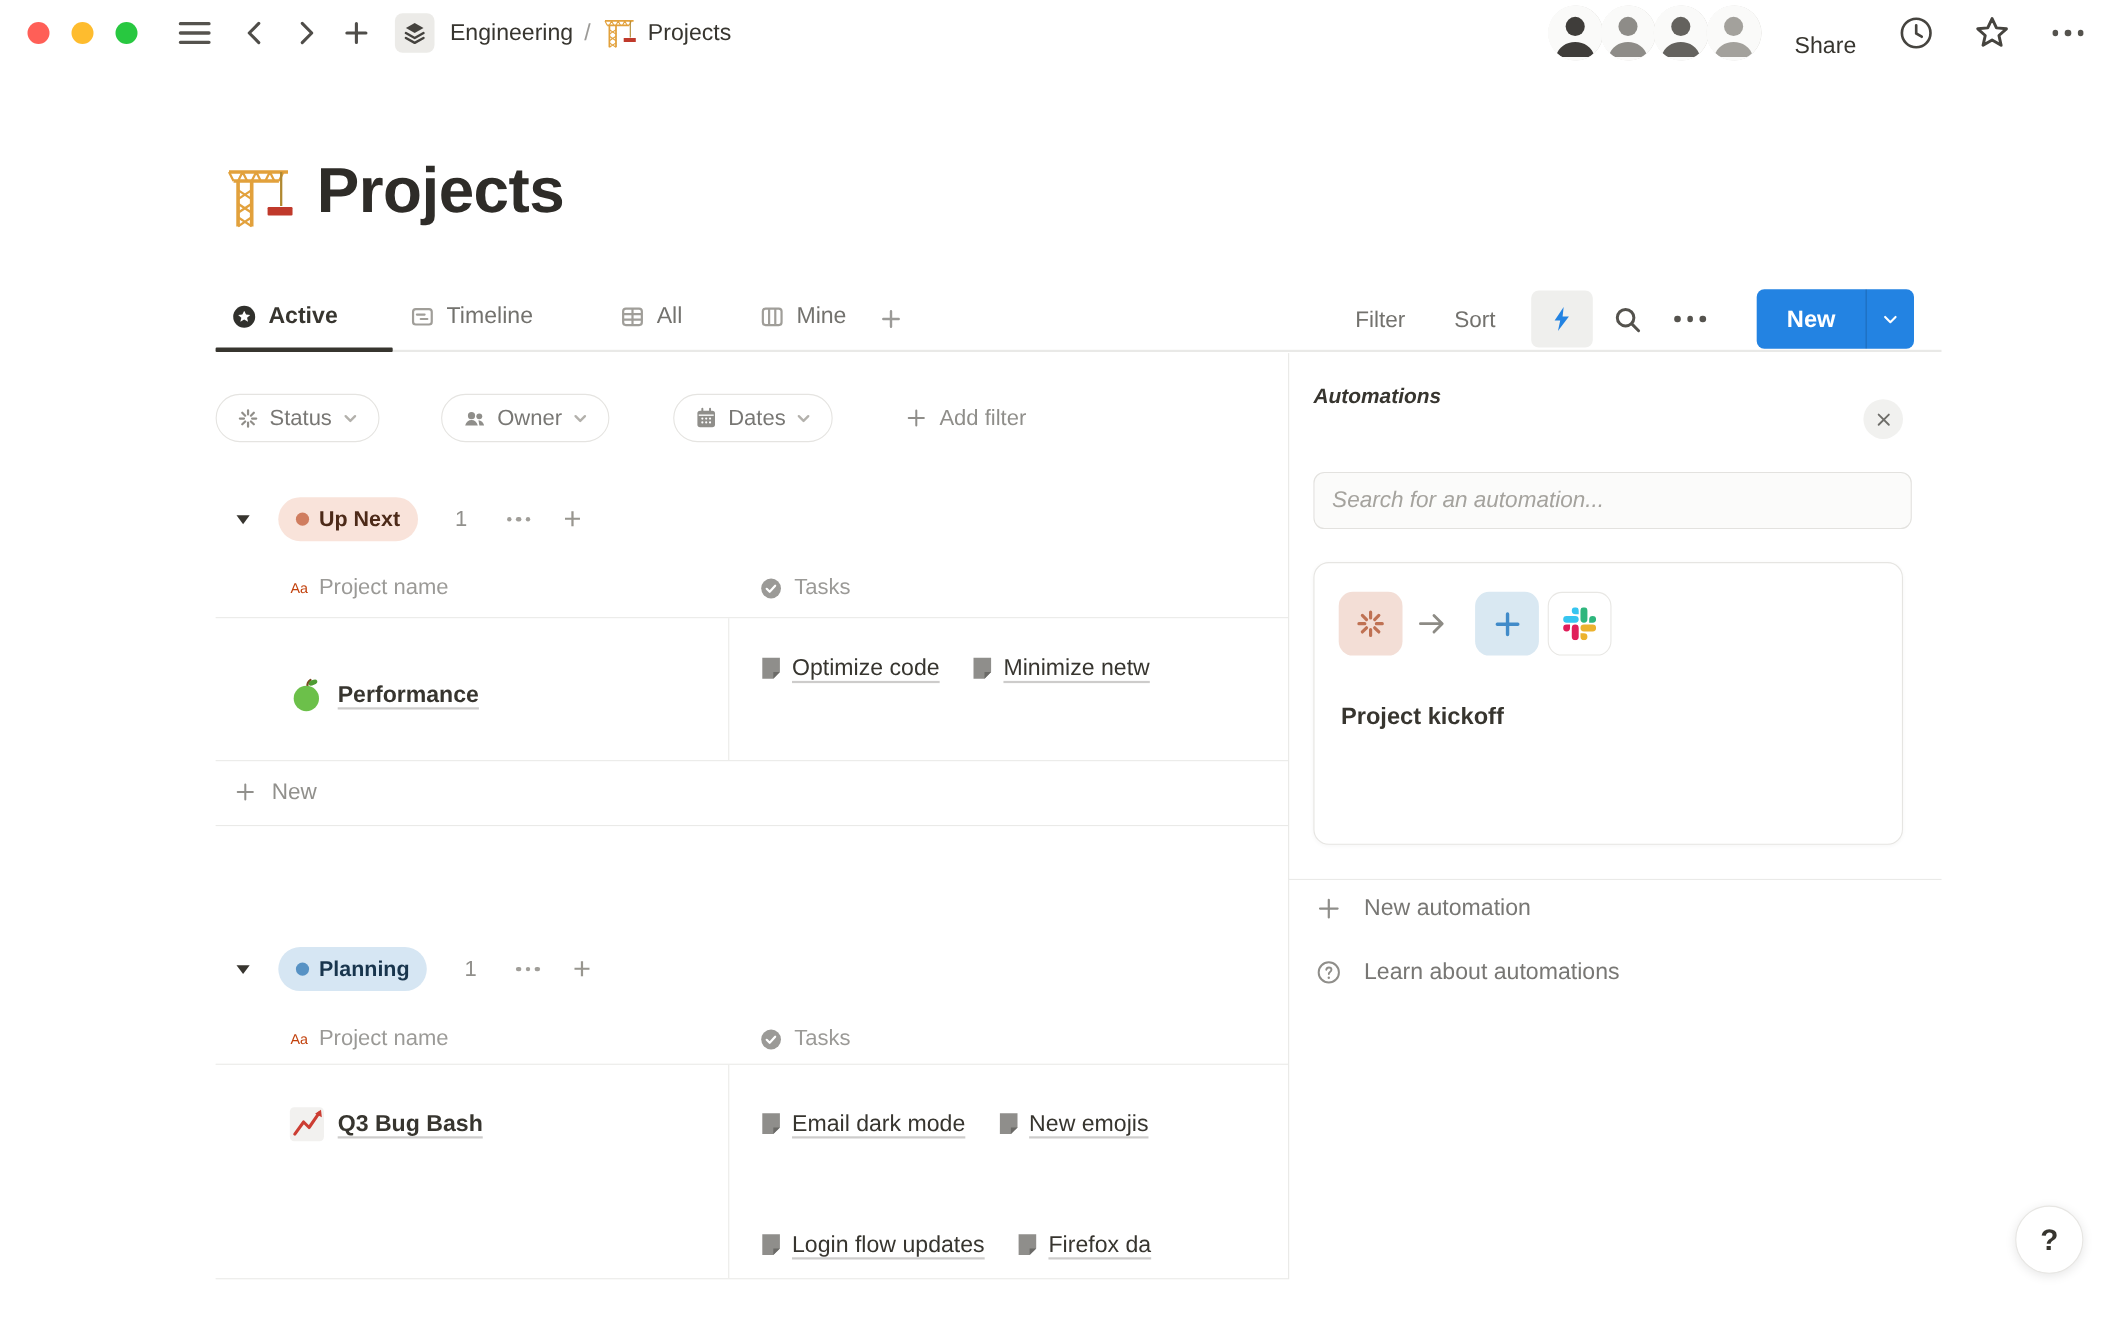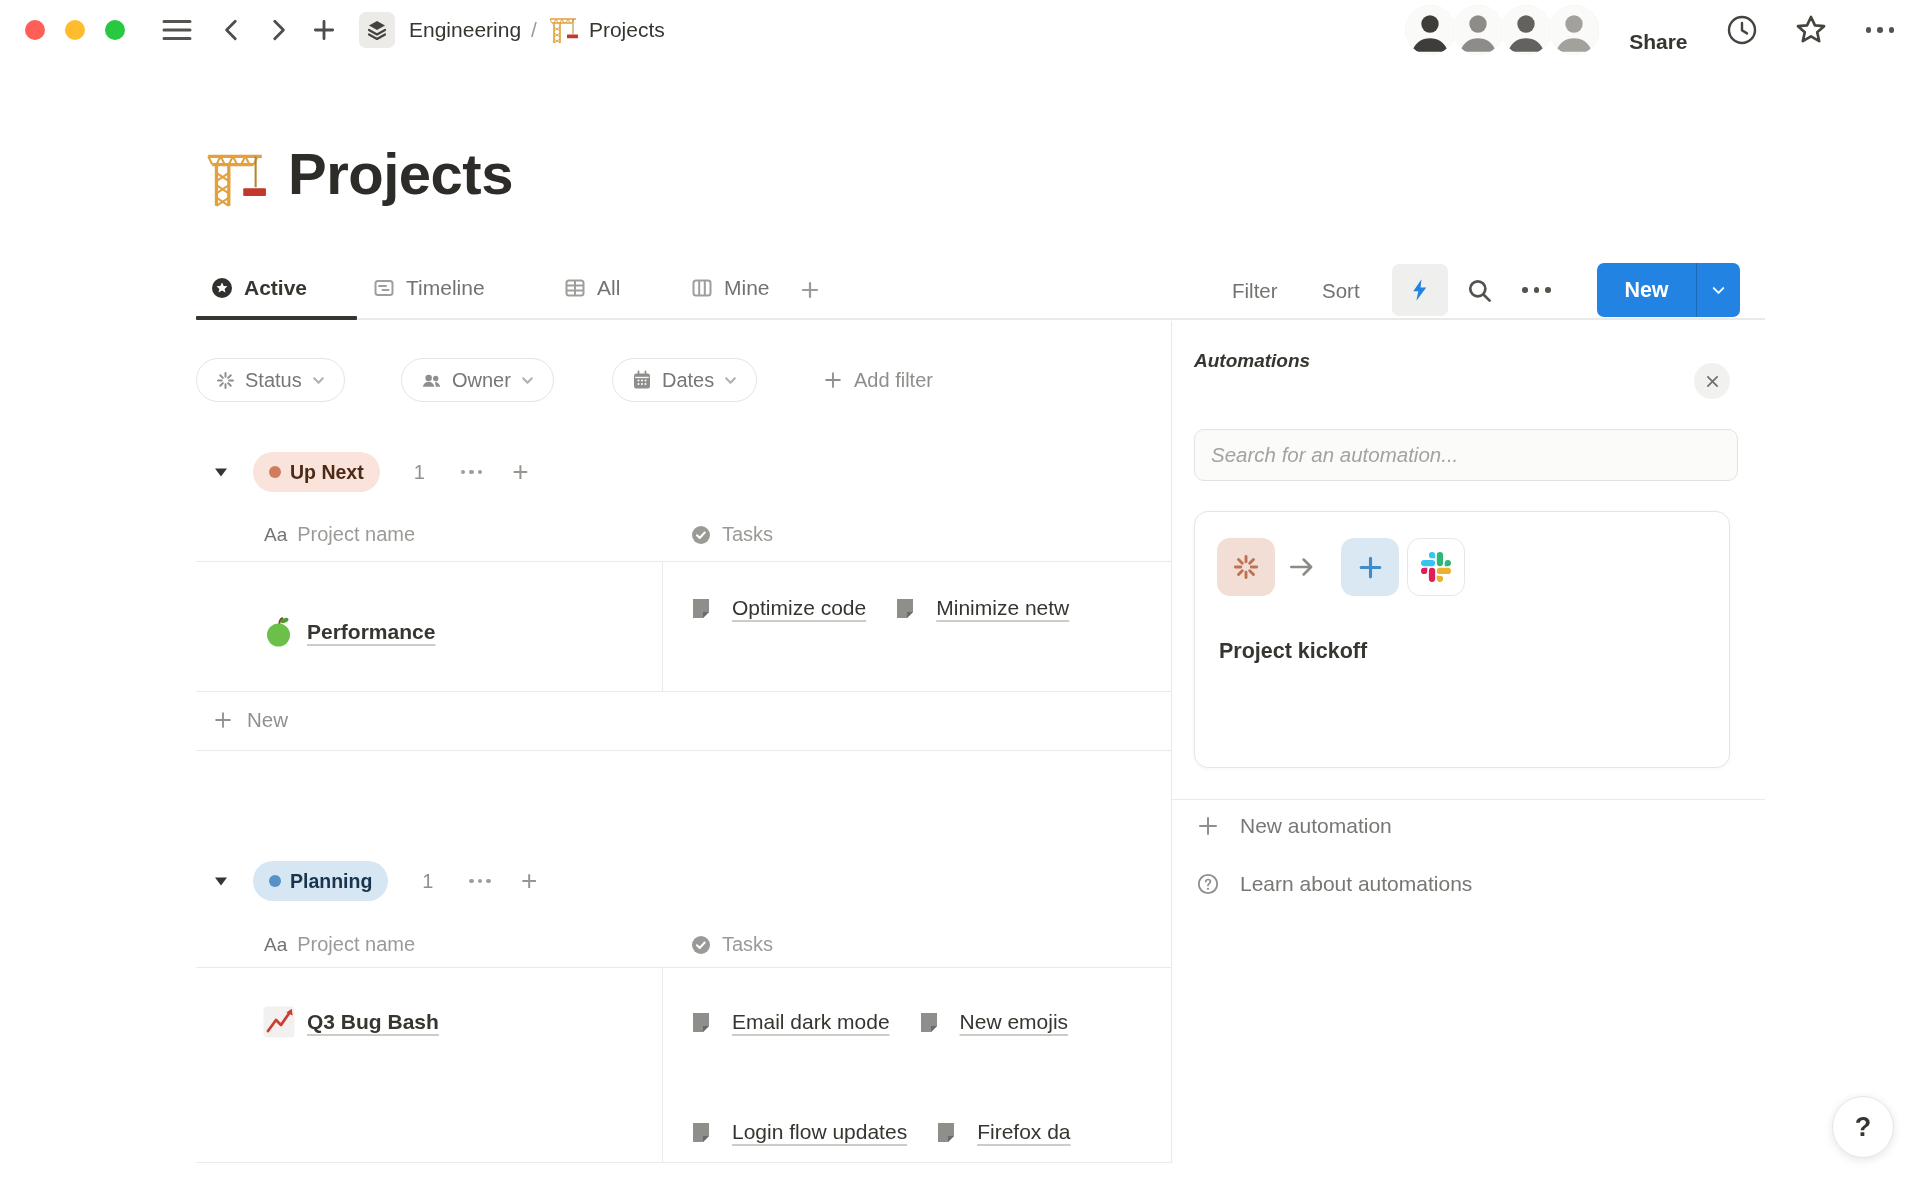--- a/index.html
+++ b/index.html
@@ -13,21 +13,21 @@
     display:flex; align-items:center; }
   .light { width:20px; height:20px; border-radius:50%; }
   .icon-btn { display:flex; align-items:center; justify-content:center; }
   .team-icon-box { width:36px; height:36px; border-radius:7px; background:#ECEBE8;
     display:flex; align-items:center; justify-content:center; }
   .breadcrumb { display:flex; align-items:center; gap:10px; font-size:21px; }
   .crumb { color:#37352F; font-weight:500; }
   .crumb-sep { color:#9B9A97; font-weight:400; }
   .avatar { width:50px; height:50px; border-radius:50%; clip-path:circle(50%);
     box-shadow:0 0 0 1px #E4E3E0; background:#fff; }
-  .share { font-size:21px; font-weight:700; color:#37352F;margin-top:24px; }
+  .share { font-size:21px; font-weight:400; color:#37352F;margin-top:24px; }
   .tdots { display:flex; gap:6px; }
   .tdots i { width:5.5px; height:5.5px; border-radius:50%; background:#55534E; }
 
   
   .page-title { position:absolute; left:288px; top:140px; font-size:58px;
     font-weight:700; letter-spacing:-0.5px; color:#2E2C28; }
 
   
   .tabrow-divider { position:absolute; left:196px; top:318px; width:1569px; height:1.5px; background:#E9E9E7; }
   .active-underline { position:absolute; left:196px; top:316px; width:161px; height:4px; background:#37352F; border-radius:1px; }
@@ -60,31 +60,31 @@
   .pill.upnext .dot { background:#D07D5F; }
   .pill.planning { background:#D6E6F3; color:#18354D; }
   .pill.planning .dot { background:#5792C4; }
   .grp-count { font-size:20px; color:#91908C; }
   .hdots { display:flex; gap:4px; }
   .hdots i { width:4.5px; height:4.5px; border-radius:50%; background:#A09E99; }
   .plus-text { font-size:28px; color:#98968F; line-height:20px; font-weight:400; }
 
   .col-header { position:absolute; display:flex; align-items:center; gap:10px;
     font-size:20px; color:#9B9A97; }
-  .aa { font-size:19px; color:#737373; }
+  .aa { font-size:13px; color:#c2410c; }
   .hline { position:absolute; left:196px; width:975px; height:1px; background:#EAEAE8; }
   .vline { position:absolute; left:662px; width:1px; background:#EAEAE8; }
 
   .name-cell { position:absolute; left:262px; display:flex; align-items:center; gap:11px; }
   .link { color:#37352F; text-decoration:underline; text-decoration-thickness:1.5px;
     text-underline-offset:4.5px; text-decoration-color:rgba(55,53,47,0.25); }
   .name-cell .link { font-size:21px; font-weight:600; }
   .tline { position:absolute; left:690px; width:480px; height:32px; display:flex;
     gap:28px; overflow:hidden; align-items:center; white-space:nowrap; }
-  .task { display:flex; align-items:flex-end; gap:20px; font-size:21px; font-weight:500; flex:none; }
+  .task { display:flex; align-items:flex-start; gap:8px; font-size:21px; font-weight:500; flex:none; }
   .newrow { position:absolute; left:212px; display:flex; align-items:center; gap:13px;
     color:#91908C; font-size:20.5px; }
 
   
   .panel-border { position:absolute; left:1171px; top:321px; width:1px; height:842px; background:#E8E8E6; }
   .panel-title { position:absolute; left:1194px; top:350px; font-size:19px; font-weight:700;font-style:italic; }
   .close-btn { position:absolute; left:1694px; top:363px; width:36px; height:36px;
     border-radius:50%; background:#F1F1EF; display:flex; align-items:center; justify-content:center; }
   .search-box { position:absolute; left:1194px; top:429px; width:544px; height:52px;
     border:1.5px solid #E3E2DF; border-radius:10px; background:#FBFBFA; }

